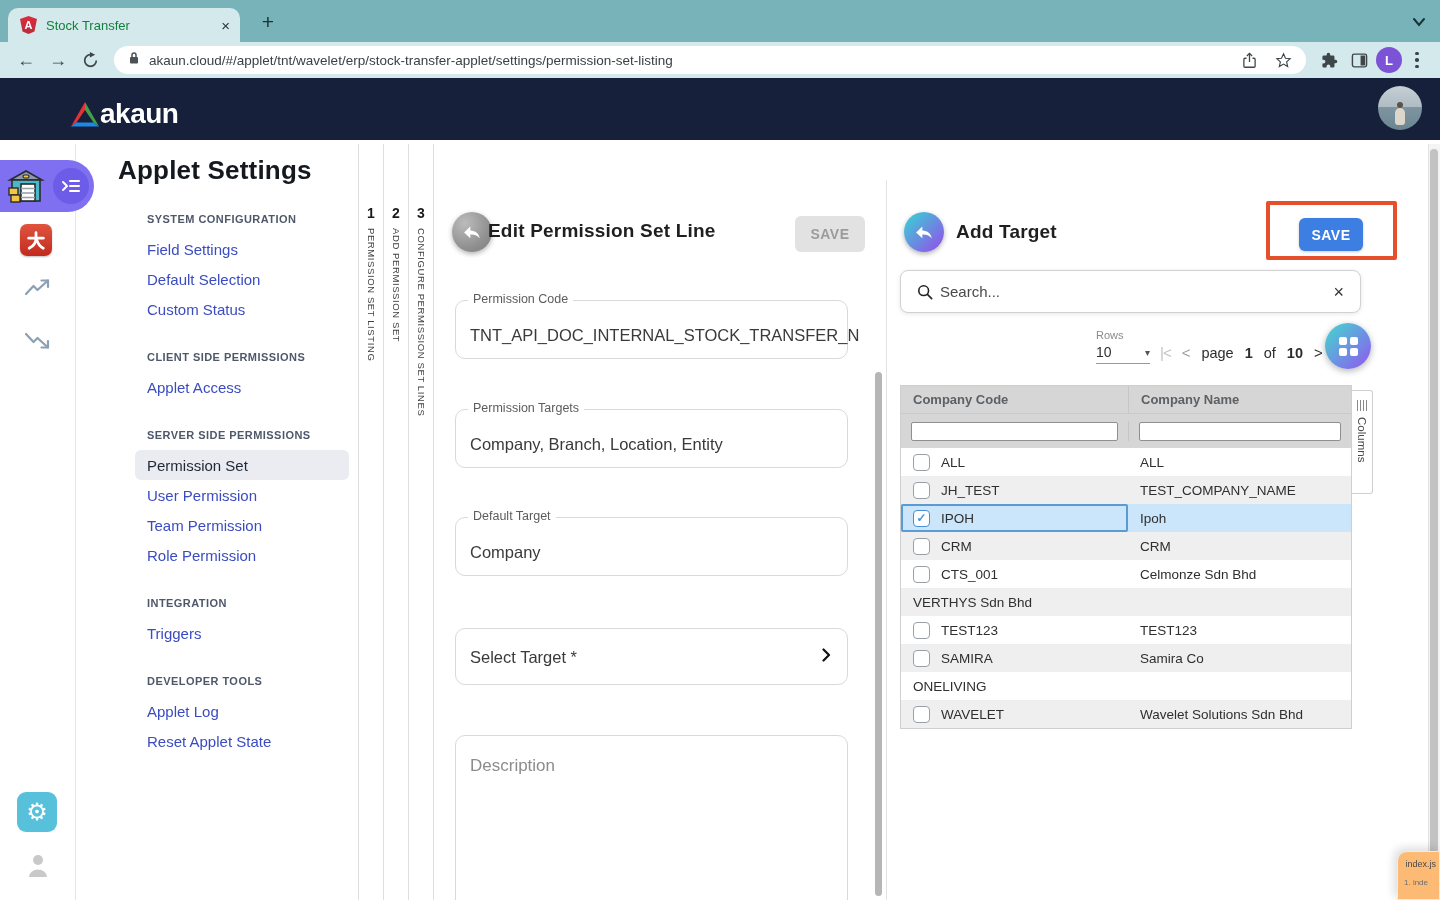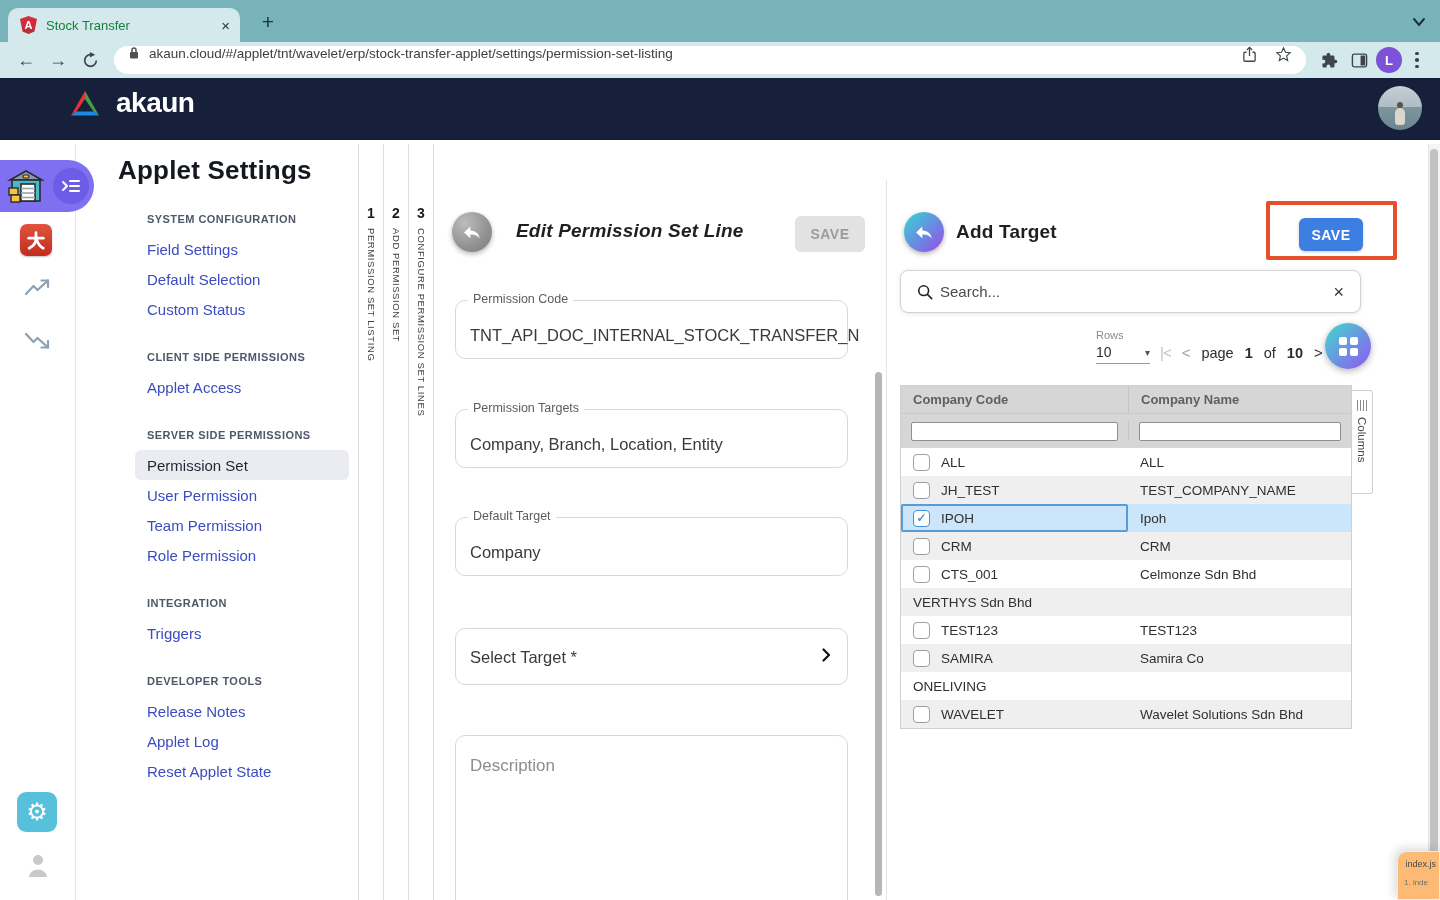--- a/index.html
+++ b/index.html
@@ -10,31 +10,31 @@
   .tabstrip { position:absolute; left:0; top:0; width:1440px; height:42px; background:#79b3ba; }
   .tab { position:absolute; left:8px; top:8px; width:232px; height:34px; background:#d3e9eb; border-radius:10px 10px 0 0; display:flex; align-items:center; padding:0 10px 0 12px; }
   .favicon { width:17px; height:18px; background:linear-gradient(180deg,#dd2c3c,#b52e3c); clip-path:polygon(50% 0,100% 17%,85% 86%,50% 100%,15% 86%,0 17%); display:flex; align-items:center; justify-content:center; color:#fff; font-size:11px; font-weight:700; }
   .tab-title { font-size:13px; color:#15803d; margin-left:9px; flex:1; white-space:nowrap; overflow:hidden; }
   .tab-close { font-size:15px; color:#2b3537; line-height:1; cursor:default; }
   .newtab { position:absolute; left:254px; top:8px; width:28px; height:28px; display:flex; align-items:center; justify-content:center; font-size:21px; color:#1d3338; font-weight:400; }
   .tab-chevron { position:absolute; right:14px; top:13px; }
 
   .toolbar { position:absolute; left:0; top:42px; width:1440px; height:36px; background:#d3e9eb; display:flex; align-items:center; padding:0 10px; }
   .nav-ic { width:32px; height:28px; display:flex; align-items:center; justify-content:center; font-size:18px; color:#3e4649; }
-  .urlbox { flex:1; height:28px; margin:0 8px; background:#fff; border-radius:14px; display:flex; align-items:flex-start; padding:0 14px; }
+  .urlbox { flex:1; height:28px; margin:0 8px; background:#fff; border-radius:14px; display:flex; align-items:center; padding:0 14px; }
   .url-text { flex:1; margin-left:9px; font-size:13.5px; color:#3a4045; white-space:nowrap; overflow:hidden; }
   .urlbox .ric { margin-left:18px; display:flex; align-items:center; }
   .chrome-ic { width:30px; height:28px; display:flex; align-items:center; justify-content:center; }
   .avatarL { width:26px; height:26px; border-radius:50%; background:#7c52d6; color:#fff; font-size:13px; font-weight:700; display:flex; align-items:center; justify-content:center; }
   .dots { display:flex; flex-direction:column; gap:3px; align-items:center; width:26px; }
   .dots i { width:3.5px; height:3.5px; border-radius:50%; background:#3a4245; }
 
   
   .navbar { position:absolute; left:0; top:78px; width:1440px; height:62px; background:#16203b; }
-  .brand { position:absolute; left:70px; top:9px; display:flex; align-items:center; gap:16px; }
+  .brand { position:absolute; left:70px; top:20px; display:flex; align-items:center; gap:0; }
   .brand-text { color:#fff; font-size:28px; font-weight:800; letter-spacing:-0.5px; }
   .nav-avatar { position:absolute; left:1378px; top:8px; width:44px; height:44px; border-radius:50%; overflow:hidden; background:linear-gradient(180deg,#c6cfd4 0%,#aebcc3 48%,#7e95a0 48%,#6b8691 100%); }
   .nav-avatar .fig { position:absolute; left:17px; bottom:5px; width:10px; height:17px; background:#ddd6ca; border-radius:5px 5px 3px 3px; }
   .nav-avatar .fig::before { content:""; position:absolute; left:2px; top:-6px; width:6px; height:6px; border-radius:50%; background:#5c5247; }
 
   
   .rail-border { position:absolute; left:75px; top:144px; bottom:0; width:1px; background:#e5e5e5; }
   .applet-pill { position:absolute; left:0; top:160px; width:94px; height:52px; background:#7e70f1; border-radius:0 26px 26px 0; z-index:5; }
   .pill-circle { position:absolute; right:5px; top:8px; width:36px; height:36px; border-radius:50%; background:#6c5ce7; display:flex; align-items:center; justify-content:center; }
   .wh-icon { position:absolute; left:7px; top:7px; }
@@ -275,21 +275,20 @@
     <div class="m-header">SERVER SIDE PERMISSIONS</div>
     <div class="m-item selected">Permission Set</div>
     <div class="m-item">User Permission</div>
     <div class="m-item">Team Permission</div>
     <div class="m-item">Role Permission</div>
     <div class="m-gap"></div>
     <div class="m-header">INTEGRATION</div>
     <div class="m-item">Triggers</div>
     <div class="m-gap"></div>
     <div class="m-header">DEVELOPER TOOLS</div>
-    <div class="m-item">Release Notes</div>
     <div class="m-item">Applet Log</div>
     <div class="m-item">Reset Applet State</div>
   </div>
 
   <div class="steps">
     <div class="step-col">
       <span class="step-num">1</span>
       <span class="step-label">PERMISSION SET LISTING</span>
     </div>
     <div class="step-col">
@@ -300,21 +299,21 @@
       <span class="step-num">3</span>
       <span class="step-label">CONFIGURE PERMISSION SET LINES</span>
     </div>
   </div>
 
   <div class="back-btn back-grey" style="left:452px; top:212px;">
     <svg width="20" height="18" viewBox="0 0 24 20">
         <path d="M10 8.2 V3.5 L2.5 10.5 10 17.5 v-4.6 c5.2-.3 8.8 1.3 11.3 4.9 C20.2 11.5 16.4 8.6 10 8.2 Z" fill="#fff"></path>
       </svg>
   </div>
-  <div class="panel-title" style="left:516px; top:220px;font-style:italic;">Edit Permission Set Line</div>
+  <div class="panel-title" style="left:488px; top:220px;">Edit Permission Set Line</div>
   <button class="save-disabled" disabled="">SAVE</button>
 
   <div class="ofield" style="top:300px; height:59px;">
     <span class="flabel">Permission Code</span>
     <span class="fvalue">TNT_API_DOC_INTERNAL_STOCK_TRANSFER_N</span>
   </div>
   <div class="ofield" style="top:409px; height:59px;">
     <span class="flabel">Permission Targets</span>
     <span class="fvalue">Company, Branch, Location, Entity</span>
   </div>

